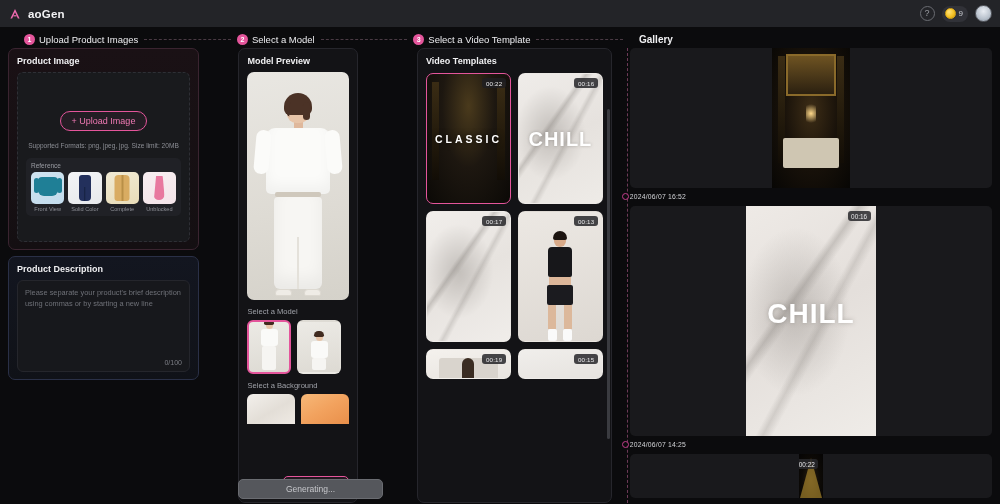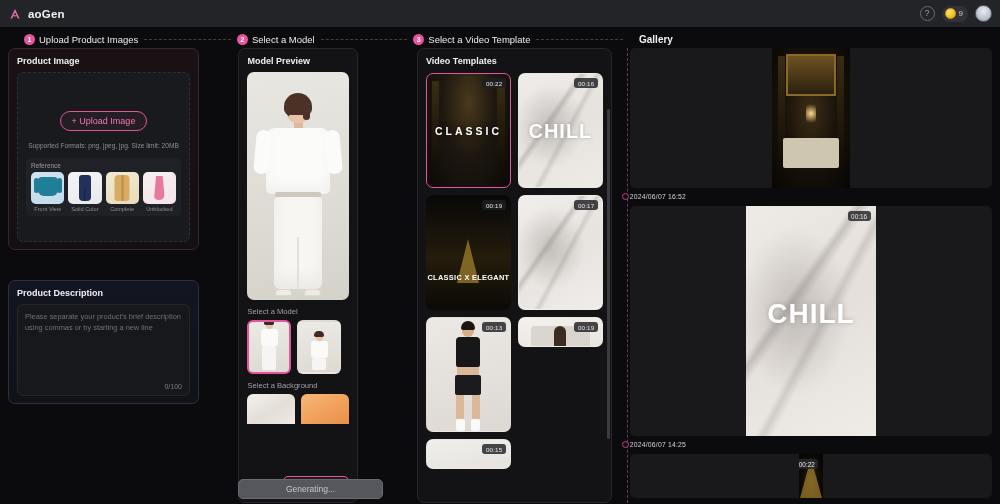--- a/index.html
+++ b/index.html
@@ -57,21 +57,21 @@
   .step-line {
     flex: 1 1 auto; height: 0; border-top: 1px dashed #4a3a44; margin: 0 6px;
     min-width: 10px;
   }
   .steps-left { display: flex; align-items: center; width: 605px; }
   .gallery-head { flex: 1; display: flex; align-items: center; padding-left: 10px; }
   .gallery-title { font-size: 10px; font-weight: 700; color: #f0f0f2; text-align: center; }
 
   
   .main { display: flex; padding: 0 8px 0 8px; gap: 4px; height: 455px; }
-  .col { display: flex; flex-direction: column; gap: 24px; }
+  .col { display: flex; flex-direction: column; }
   .col1 { width: 196px; }
   .col2 { width: 196px; align-items: center; }
   .col3 { width: 200px; margin-left: 19px; }
   .colGallery { width: 386px; }
 
   .card {
     border-radius: 7px; padding: 7px 8px;
     background: #141417; border: 1px solid #26262c;
   }
   .card-title { font-size: 9px; font-weight: 700; color: #f0f0f2; margin-bottom: 6px; }
@@ -174,21 +174,21 @@
     display: flex; align-items: center; justify-content: flex-end; padding: 0 8px 4px 0;
   }
   .fit-btn {
     border: 1px solid #e4559b; color: #ef79b3; background: rgba(228,85,155,.07);
     border-radius: 5px; font-size: 8.5px; padding: 3.5px 8px;
   }
 
   
   .tpl-grid { display: grid; grid-template-columns: 1fr 1fr; gap: 7px; margin-top: 1px; }
   .tpl {
-    position: relative; border-radius: 7px; overflow: hidden; height: 115px;
+    position: relative; border-radius: 7px; overflow: hidden; height: 131px;
     border: 1.5px solid transparent; background: #1a1a1e;
   }
   .tpl.sel { border-color: #e4559b; }
   .tpl-dur {
     position: absolute; top: 4px; right: 4px; z-index: 4;
     background: rgba(30,30,34,.82); color: #e8e8ea; font-size: 6.2px;
     padding: 1.5px 3.5px; border-radius: 3px; letter-spacing: .2px;
   }
   .tpl-cap {
     position: absolute; left: 0; right: 0; top: 50%; transform: translateY(-50%);
@@ -431,25 +431,20 @@
             <div class="tpl-cap">CLASSIC</div>
           </div>
 
           <div class="tpl tv-chill">
             <div class="marble-veins"></div>
             <span class="tpl-dur">00:16</span>
             <div class="tpl-cap">CHILL</div>
           </div>
 
 
-          <div class="tpl tv-elegant">
-            <div class="tpl-tower"></div>
-            <span class="tpl-dur">00:19</span>
-            <div class="tpl-cap">CLASSIC X ELEGANT</div>
-          </div>
 
           <div class="tpl tv-marble">
             <div class="marble-veins"></div>
             <span class="tpl-dur">00:17</span>
           </div>
 
           <div class="tpl tv-girl">
             <div class="girl-fig">
               <div class="gf-head"></div>
                 <div class="gf-top"></div>

